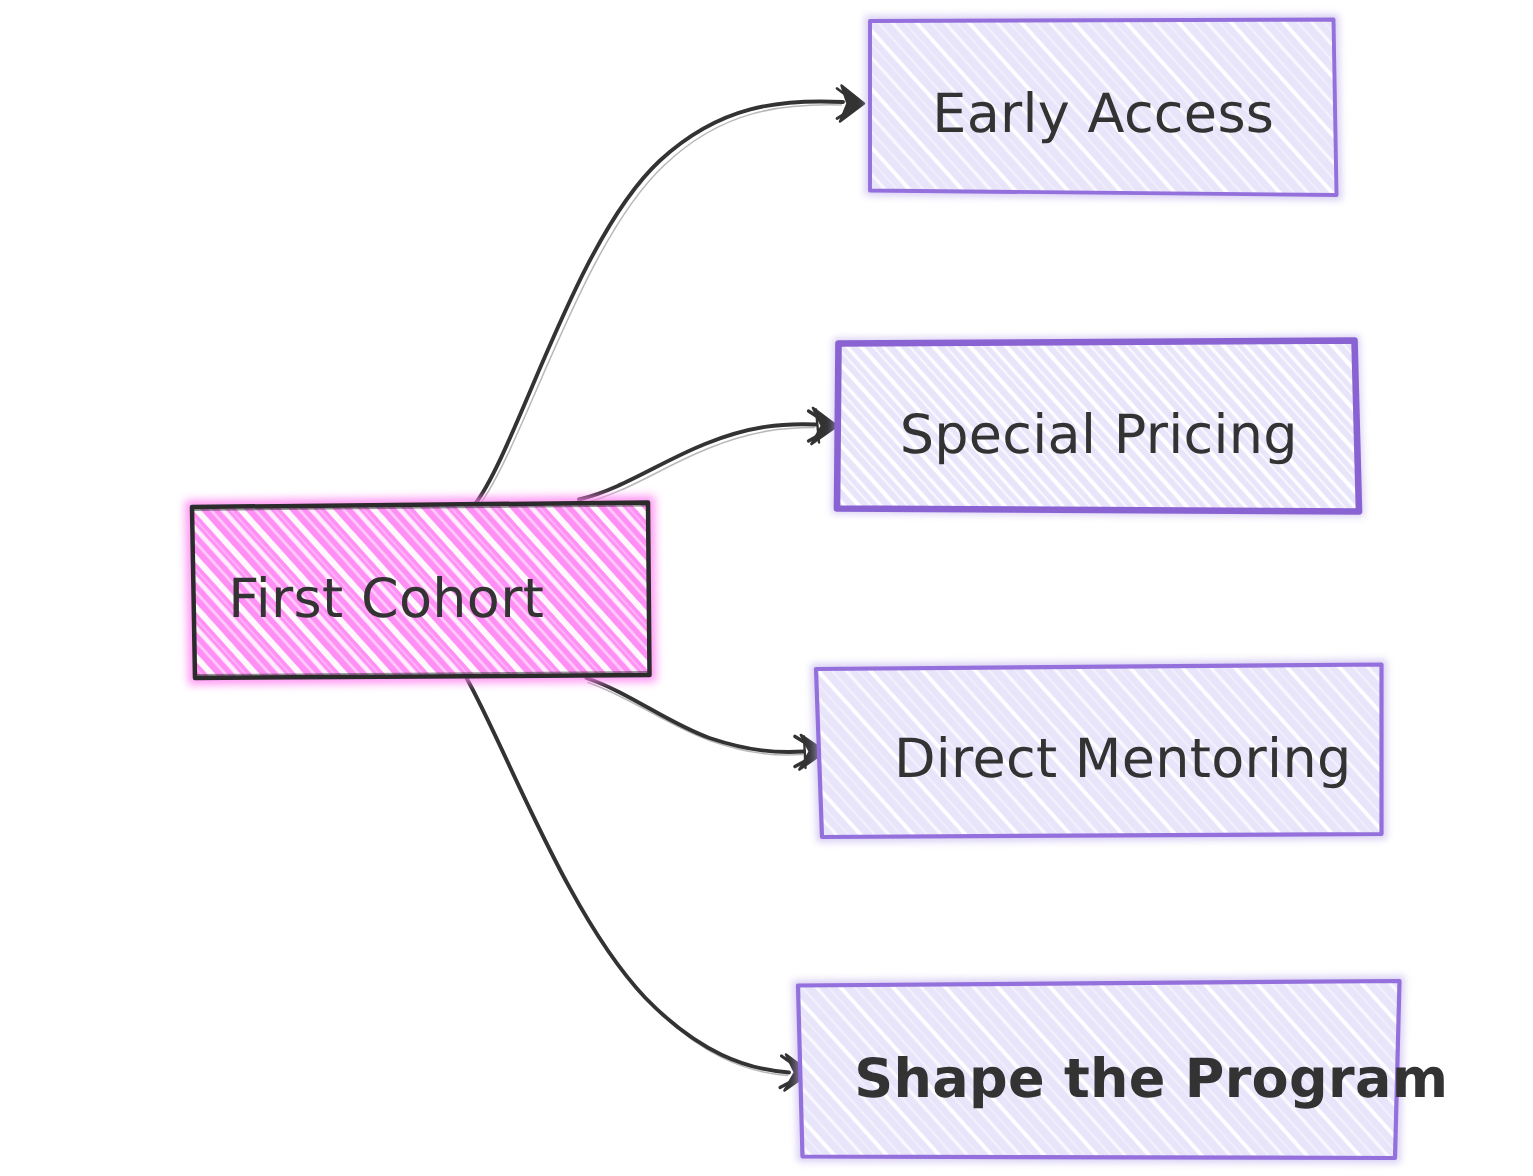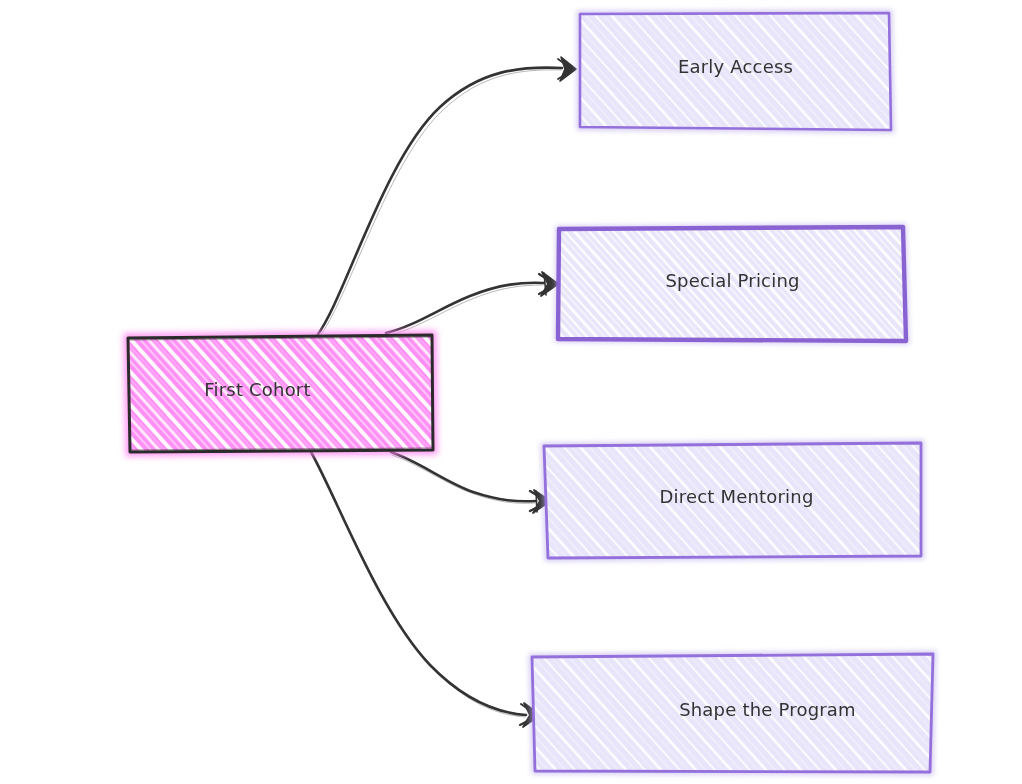--- a/index.html
+++ b/index.html
@@ -25,21 +25,21 @@
     top: 0;
     left: 0;
     width: 1022px;
     height: 784px;
     display: block;
   }
   .node-label {
     position: absolute;
     color: #333333;
     font-family: "DejaVu Sans", sans-serif;
-    font-size: 18px;
+    font-size: 36px;
     font-weight: 400;
     letter-spacing: 0.2px;
     white-space: nowrap;
     text-align: center;
     pointer-events: none;
     -webkit-font-smoothing: antialiased;
   }
   .node-hit {
     position: absolute;
     cursor: pointer;
@@ -152,23 +152,23 @@
       <path d="M128,338 L432,335 L433,450 L130,452 Z" fill="none" stroke="#2b2b2b" stroke-width="3.0" stroke-linejoin="round"></path>
       <path d="M129,340 L431,337" fill="none" stroke="#2b2b2b" stroke-width="1.2" opacity="0.5"></path>
       <path d="M131,450 L432,448" fill="none" stroke="#2b2b2b" stroke-width="1.2" opacity="0.5"></path>
     </g>
   </svg>
 
   <div class="node-label" style="left:580px; top:56px; width:311px;">Early Access</div>
 
   <div class="node-label" style="left:559px; top:270px; width:347px;">Special Pricing</div>
 
-  <div class="node-label" style="left:548px; top:486px; width:377px;">Direct Mentoring</div>
+  <div class="node-label" style="left:524px; top:486px; width:377px;text-align:right;">Direct Mentoring</div>
 
-  <div class="node-label" style="left:532px; top:699px; width:471px;">Shape the Program</div>
+  <div class="node-label" style="left:532px; top:699px; width:471px;font-weight:bold;">Shape the Program</div>
 
   <div class="node-label" style="left:128px; top:379px; width:259px;">First Cohort</div>
 
   <div class="node-hit" style="left:580px; top:13px; width:311px; height:117px;"></div>
   <div class="node-hit" style="left:558px; top:227px; width:348px; height:114px;"></div>
   <div class="node-hit" style="left:544px; top:443px; width:377px; height:115px;"></div>
   <div class="node-hit" style="left:532px; top:654px; width:401px; height:118px;"></div>
   <div class="node-hit" style="left:128px; top:335px; width:305px; height:117px;"></div>
 
 </div>

